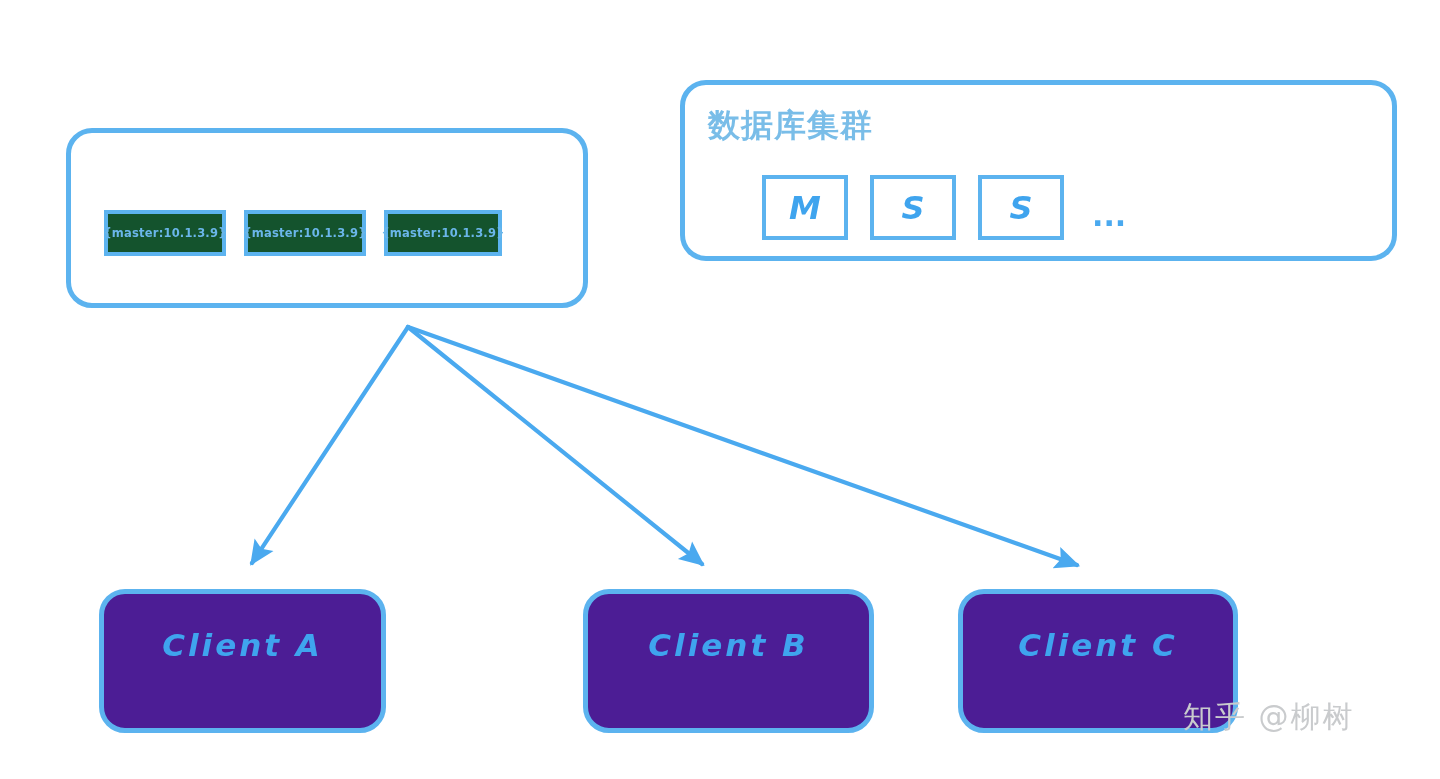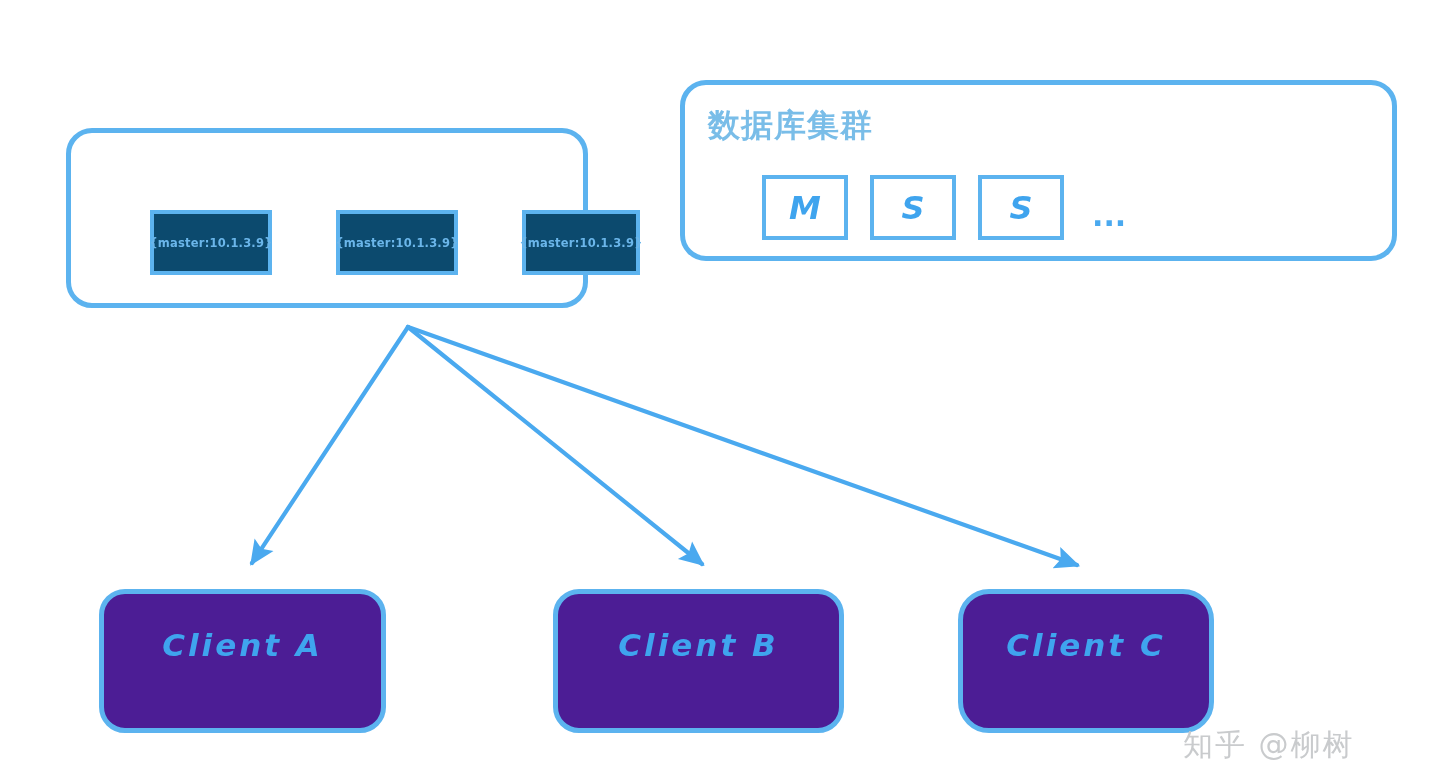--- a/index.html
+++ b/index.html
@@ -51,27 +51,26 @@
   }
   #coord-nodes {
     position: absolute;
     left: 104px;
     top: 210px;
     display: flex;
     gap: 18px;
   }
   .node-box {
     border: 4px solid #5cb3ef;
-    background: #0c4a6e;
-    box-sizing: border-box;
-    height: 65px;
+    background: #14532d;
+    box-sizing: border-box;
+    height: 46px;
     display: flex;
     align-items: center;
     justify-content: center;
-    margin-left: 46px;
   }
   .node-box .node-label {
     color: #6bb6ea;
     font-family: "DejaVu Sans", "Liberation Sans", sans-serif;
     font-size: 11.5px;
     font-weight: 700;
     white-space: nowrap;
     letter-spacing: 0.2px;
   }
   #coord-nodes .node-box:nth-child(1) { width: 122px; }
@@ -141,22 +140,22 @@
     text-align: center;
     color: #3fa4ee;
     font-family: "DejaVu Sans", "Liberation Sans", sans-serif;
     font-size: 31px;
     font-weight: 700;
     font-style: italic;
     letter-spacing: 3px;
     top: 33px;
   }
   #client-a { left: 99px;  top: 589px; width: 287px; height: 144px; }
-  #client-b { left: 553px; top: 589px; width: 291px; height: 144px; }
-  #client-c { left: 958px; top: 589px; width: 256px; height: 144px; border-radius: 31px; }
+  #client-b { left: 583px; top: 589px; width: 291px; height: 144px; }
+  #client-c { left: 958px; top: 589px; width: 280px; height: 144px; }
 
   
   #arrows {
     position: absolute;
     left: 0;
     top: 0;
     width: 1440px;
     height: 779px;
     pointer-events: none;
   }
@@ -165,21 +164,20 @@
   #watermark {
     position: absolute;
     left: 1183px;
     top: 697px;
     color: #c9cbcd;
     font-family: "DejaVu Sans", "Liberation Sans", sans-serif;
     font-size: 30px;
     font-weight: 400;
     letter-spacing: 2px;
     white-space: nowrap;
-    margin-top: 28px;
   }
 </style>
 </head>
 <body>
 
 <div id="canvas">
 
   <svg id="arrows" viewBox="0 0 1440 779" xmlns="http://www.w3.org/2000/svg">
     <defs>
       <marker id="head" markerWidth="7" markerHeight="7" refX="5.2" refY="3" orient="auto" markerUnits="strokeWidth">

